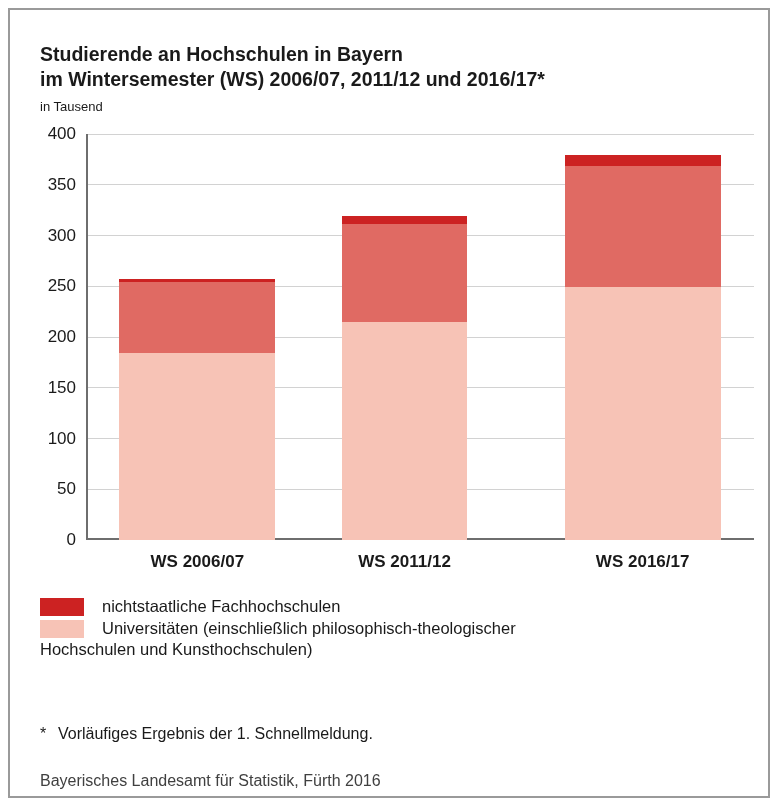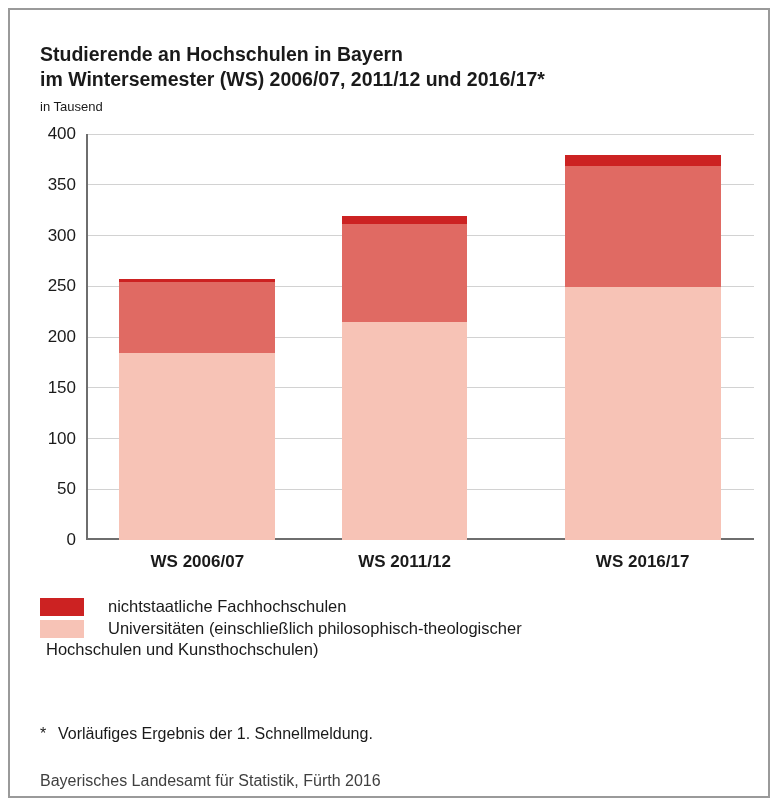--- a/index.html
+++ b/index.html
@@ -115,21 +115,20 @@
   
   .legend {
     position: absolute;
     left: 30px;
     top: 586px;
     width: 700px;
   }
   .legend-row {
     position: relative;
     min-height: 22px;
-    padding-left: 6px;
   }
   .legend-swatch {
     position: absolute;
     left: 0;
     top: 2px;
     width: 44px;
     height: 18px;
   }
   .legend-label {
     margin-left: 62px;

